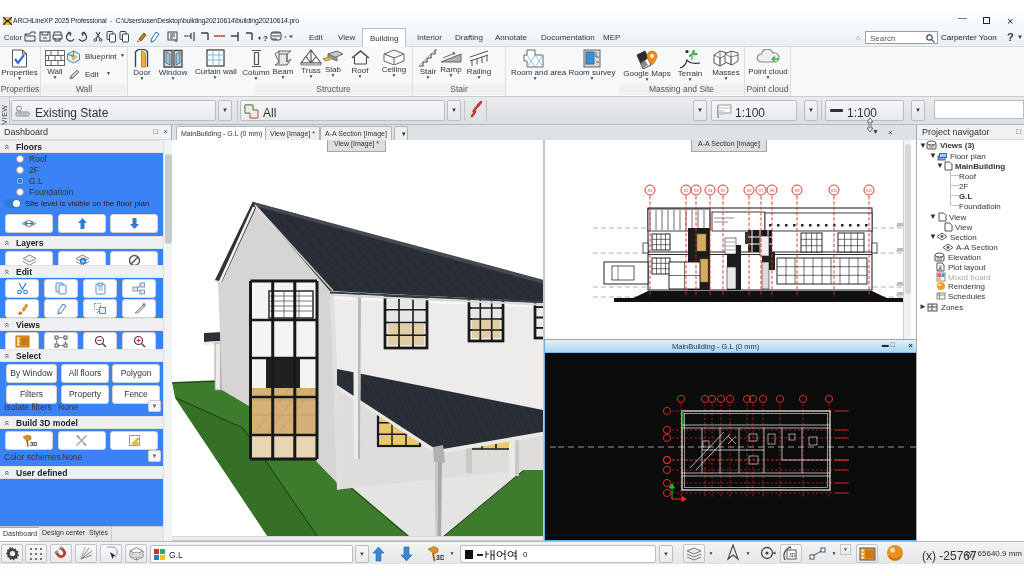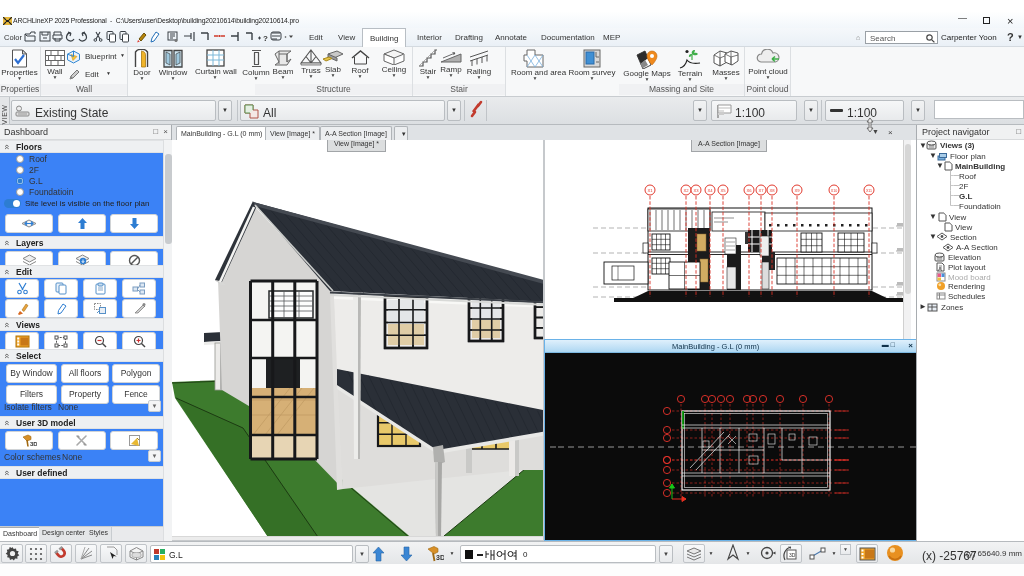--- a/index.html
+++ b/index.html
@@ -857,21 +857,21 @@
       <div class="sect" style="top:224px">Select</div>
       <div class="dbtn" style="left:6px;top:239px;width:51px">By Window</div>
       <div class="dbtn" style="left:61px;top:239px;width:48px">All floors</div>
       <div class="dbtn" style="left:112px;top:239px;width:48px">Polygon</div>
       <div class="dbtn" style="left:6px;top:260px;width:51px">Filters</div>
       <div class="dbtn" style="left:61px;top:260px;width:48px">Property</div>
       <div class="dbtn" style="left:112px;top:260px;width:48px">Fence</div>
       <div class="srow" style="top:277px">Isolate filters</div>
       <div class="srow" style="left:58px;top:277px">None</div>
       <div class="abs" style="left:148px;top:275px;width:13px;height:12px;border:1px solid #c8ccd0;border-radius:2px;background:#f4f5f6;text-align:center;font-size:6px;color:#666;line-height:11px">▼</div>
-      <div class="sect" style="top:291px">User 3D model</div>
+      <div class="sect" style="top:291px">Build 3D model</div>
       <div class="dbtn" style="left:5px;top:306px;width:48px"><svg width="16" height="13" viewBox="0 0 16 13" style="margin-top:2px">
             <path d="M2 3l5-2 3 1.5v3L6 7z" fill="#d89028" stroke="#a06810" stroke-width=".6"></path>
             <path d="M6 6l1 6.5" stroke="#a06810" stroke-width="1.6"></path>
             <text x="9" y="12" font-size="6" fill="#333" font-weight="bold">3D</text>
           </svg></div>
       <div class="dbtn" style="left:58px;top:306px;width:48px"><svg width="14" height="13" viewBox="0 0 14 13" style="margin-top:2px">
             <path d="M2 2l9 9M11 2L2 11" stroke="#aaa" stroke-width="1.6" stroke-linecap="round"></path>
             <path d="M2.2 2.2L4 2l-.2 1.8M10.8 10.8L9 11l.2-1.8" stroke="#888" fill="none" stroke-width=".8"></path>
           </svg></div>
       <div class="dbtn" style="left:110px;top:306px;width:48px"><svg width="13" height="13" viewBox="0 0 13 13" style="margin-top:2px">

